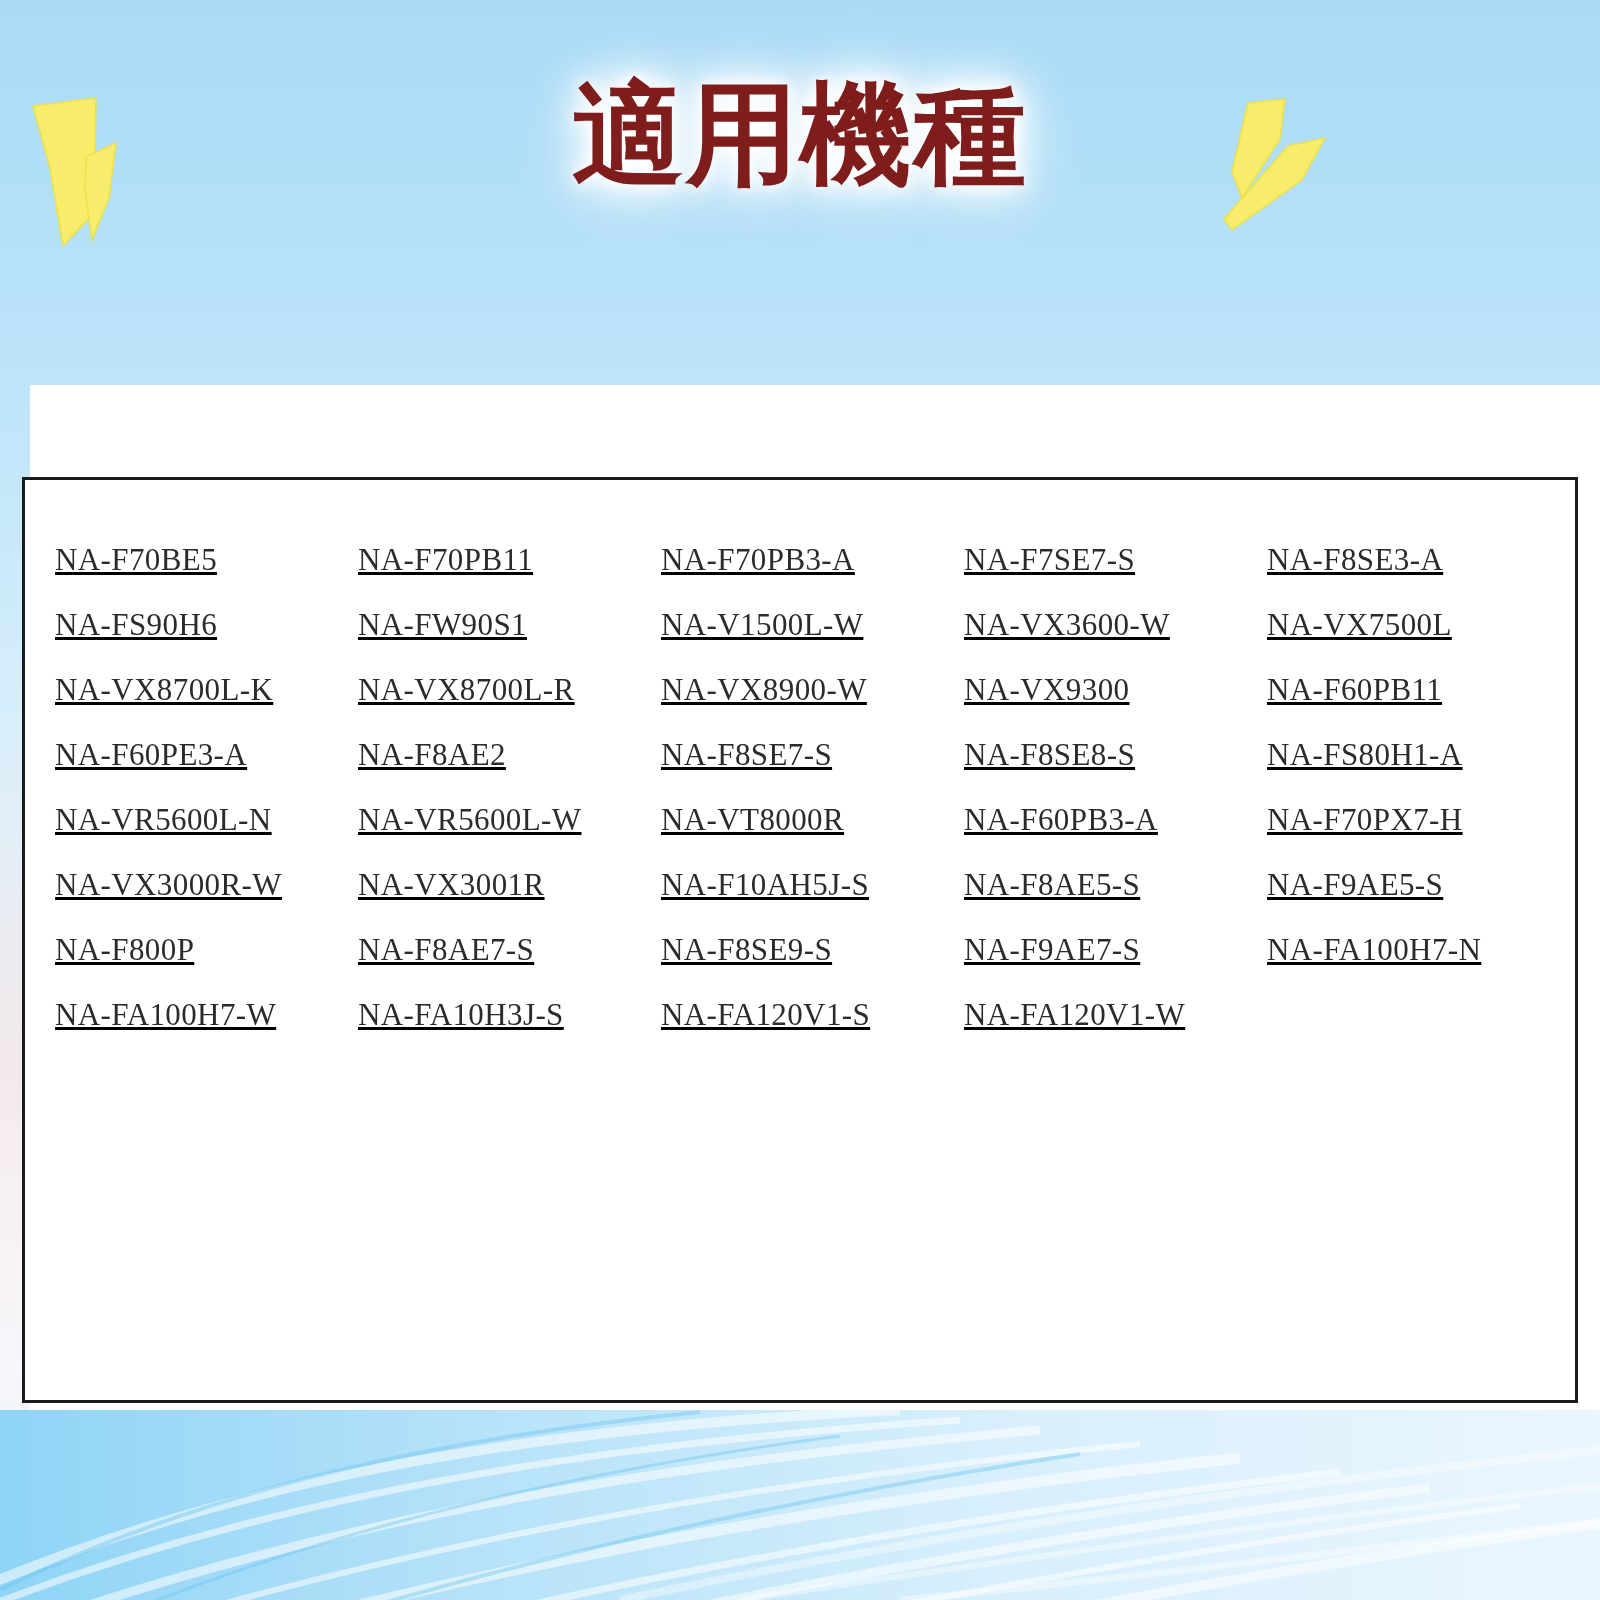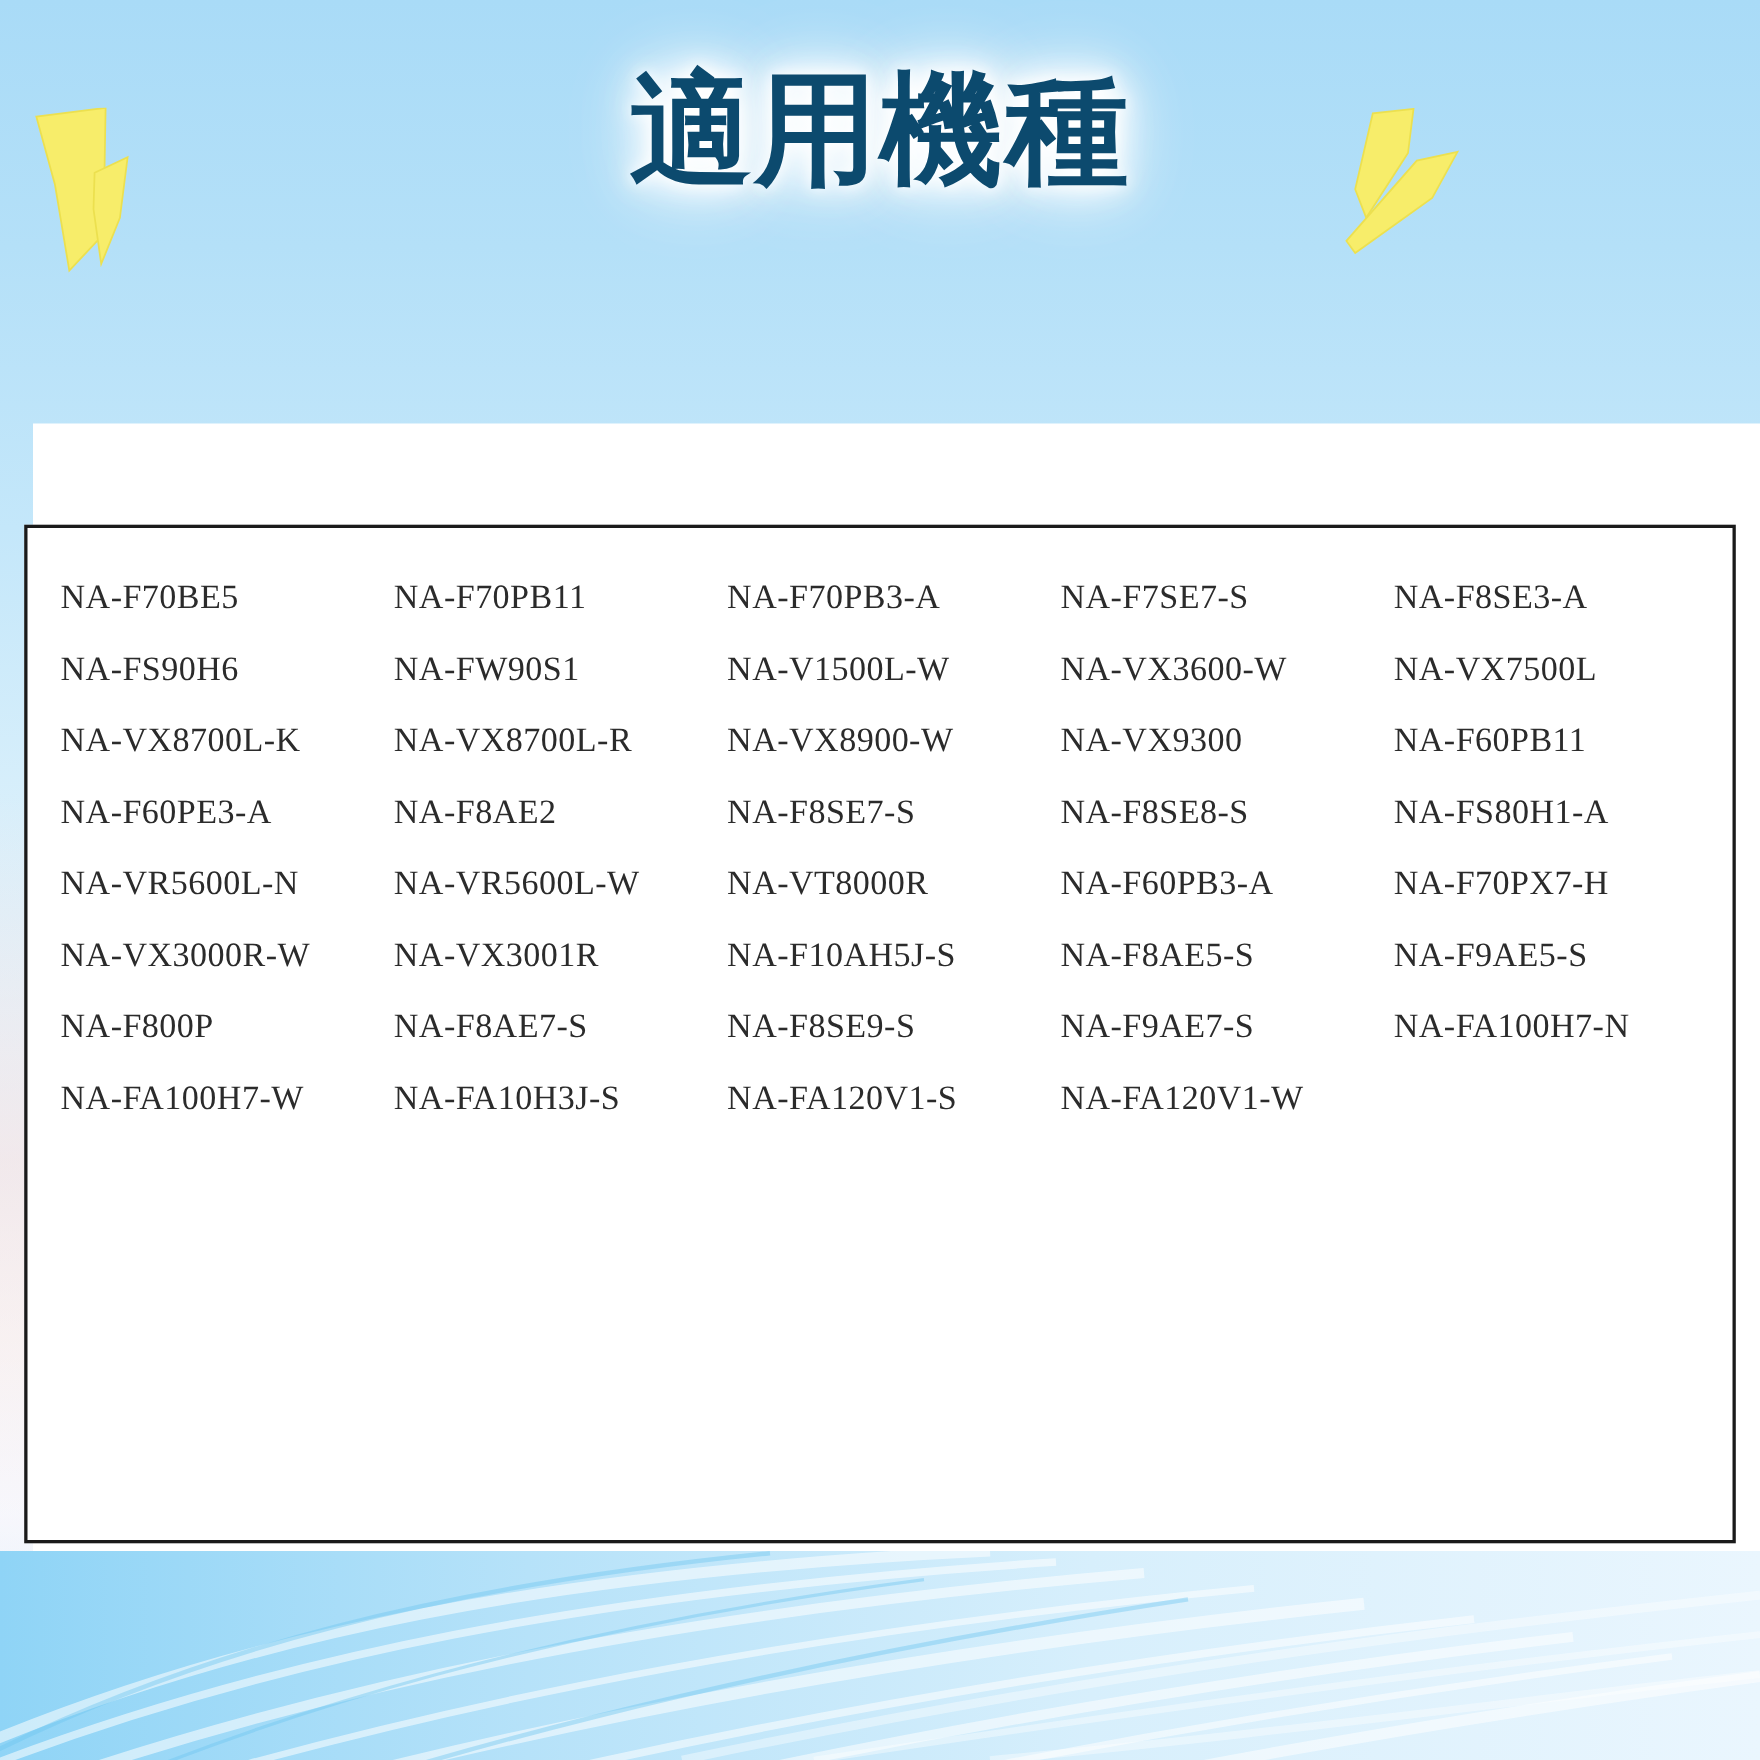--- a/index.html
+++ b/index.html
@@ -67,29 +67,29 @@
   
   .bolt {
     position: absolute;
   }
   .bolt svg { display: block; }
 
   
   .title {
     position: absolute;
     left: 0;
-    top: 62px;
+    top: 78px;
     width: 1600px;
     text-align: center;
     font-family: "DejaVu Sans", "Liberation Sans", sans-serif;
     font-weight: 700;
     font-size: 112px;
     line-height: 1.0;
     letter-spacing: 2px;
-    color: #0c4a6e;
+    color: #7f1d1d;
     text-shadow:
       0 0 14px #ffffff,
       0 0 26px #ffffff,
       0 0 40px #ffffff,
       0 0 58px rgba(255,255,255,0.95),
       0 0 78px rgba(255,255,255,0.75);
     white-space: nowrap;
   }
 
   
@@ -112,21 +112,22 @@
     border: 3px solid #1a1a1a;
     box-sizing: border-box;
     background: #ffffff;
   }
   .table-inner {
     padding: 30px 0 0 30px;
   }
   .row {
     display: flex;
     height: 65px;
-    align-items: center;
+    align-items: flex-end;
+    text-decoration: underline;
   }
   .cell {
     width: 303px;
     flex: 0 0 303px;
     font-family: "Liberation Serif", "DejaVu Serif", serif;
     font-size: 31px;
     line-height: 1;
     color: #2b2b2b;
     letter-spacing: 0.4px;
     white-space: nowrap;

